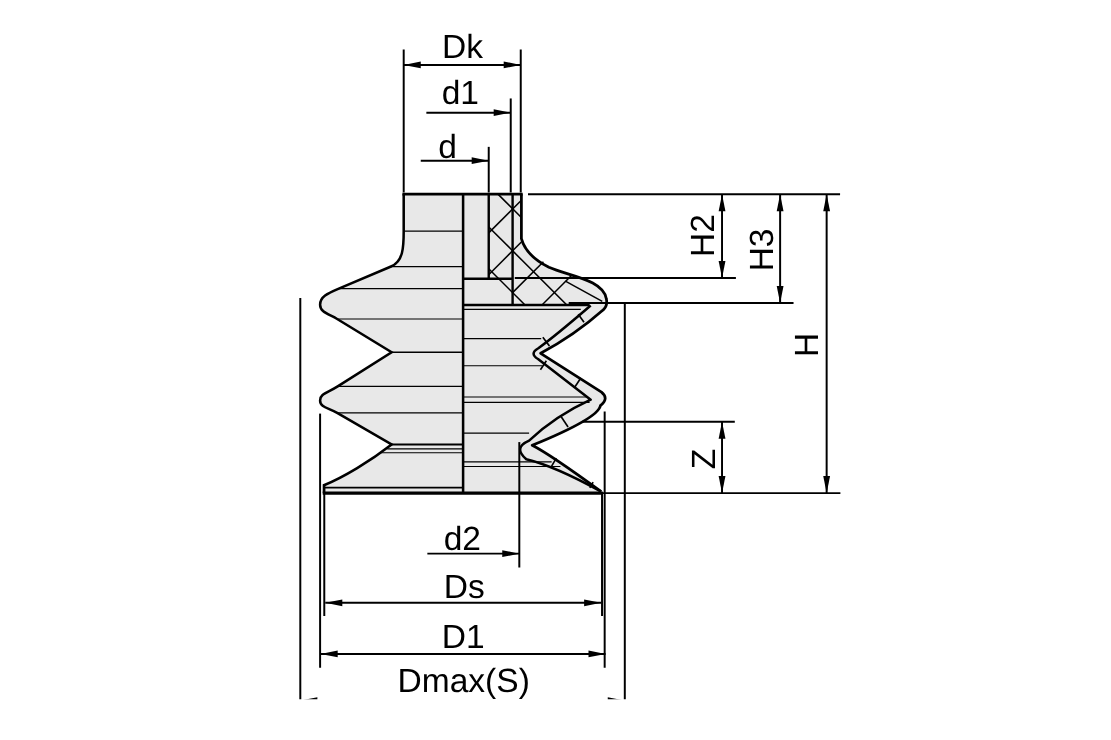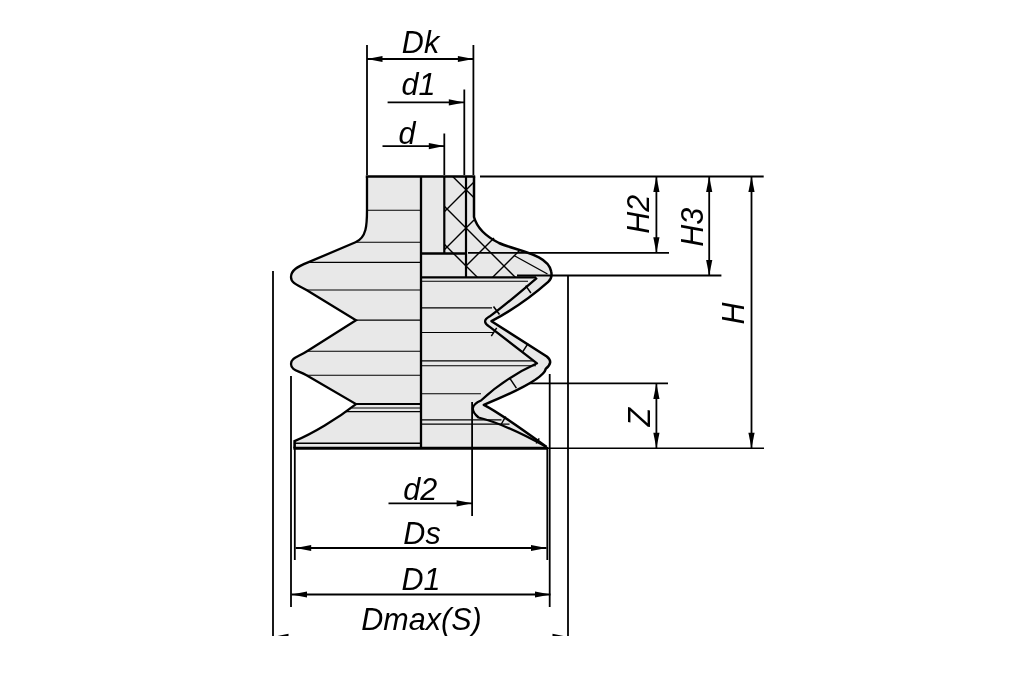--- a/index.html
+++ b/index.html
@@ -1,16 +1,16 @@
 <!DOCTYPE html>
 <html><head>
 <meta charset="utf-8">
 <style>
   html,body{margin:0;padding:0;background:#ffffff;}
-  #stage{width:1010px;height:636px;position:relative;overflow:hidden;background:#ffffff;font-style:italic;}
+  #stage{width:1010px;height:636px;position:relative;overflow:hidden;background:#ffffff;}
   text{font-family:"Liberation Sans",sans-serif;font-size:30.5px;fill:#000;}
 </style>
 </head>
 <body>
 <div id="stage">
 <svg width="1010" height="673" viewBox="0 0 1010 673">
 <rect x="0" y="0" width="1010" height="673" fill="#ffffff"></rect>
 
 <path id="sil" d="M 367,176.5
  L 474,176.5 L 474,217

